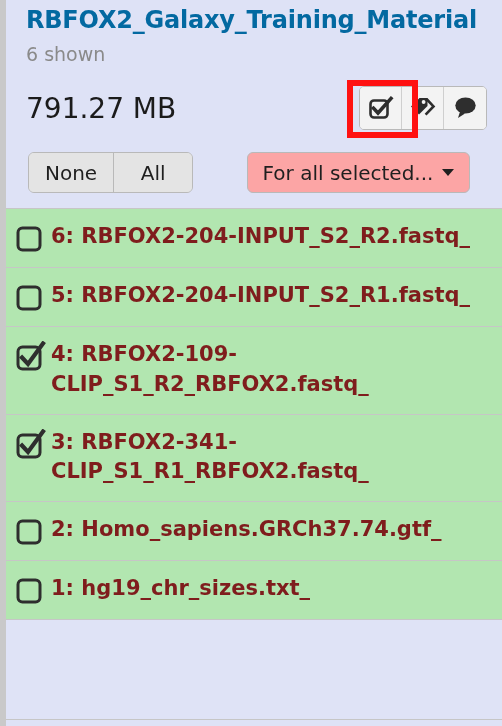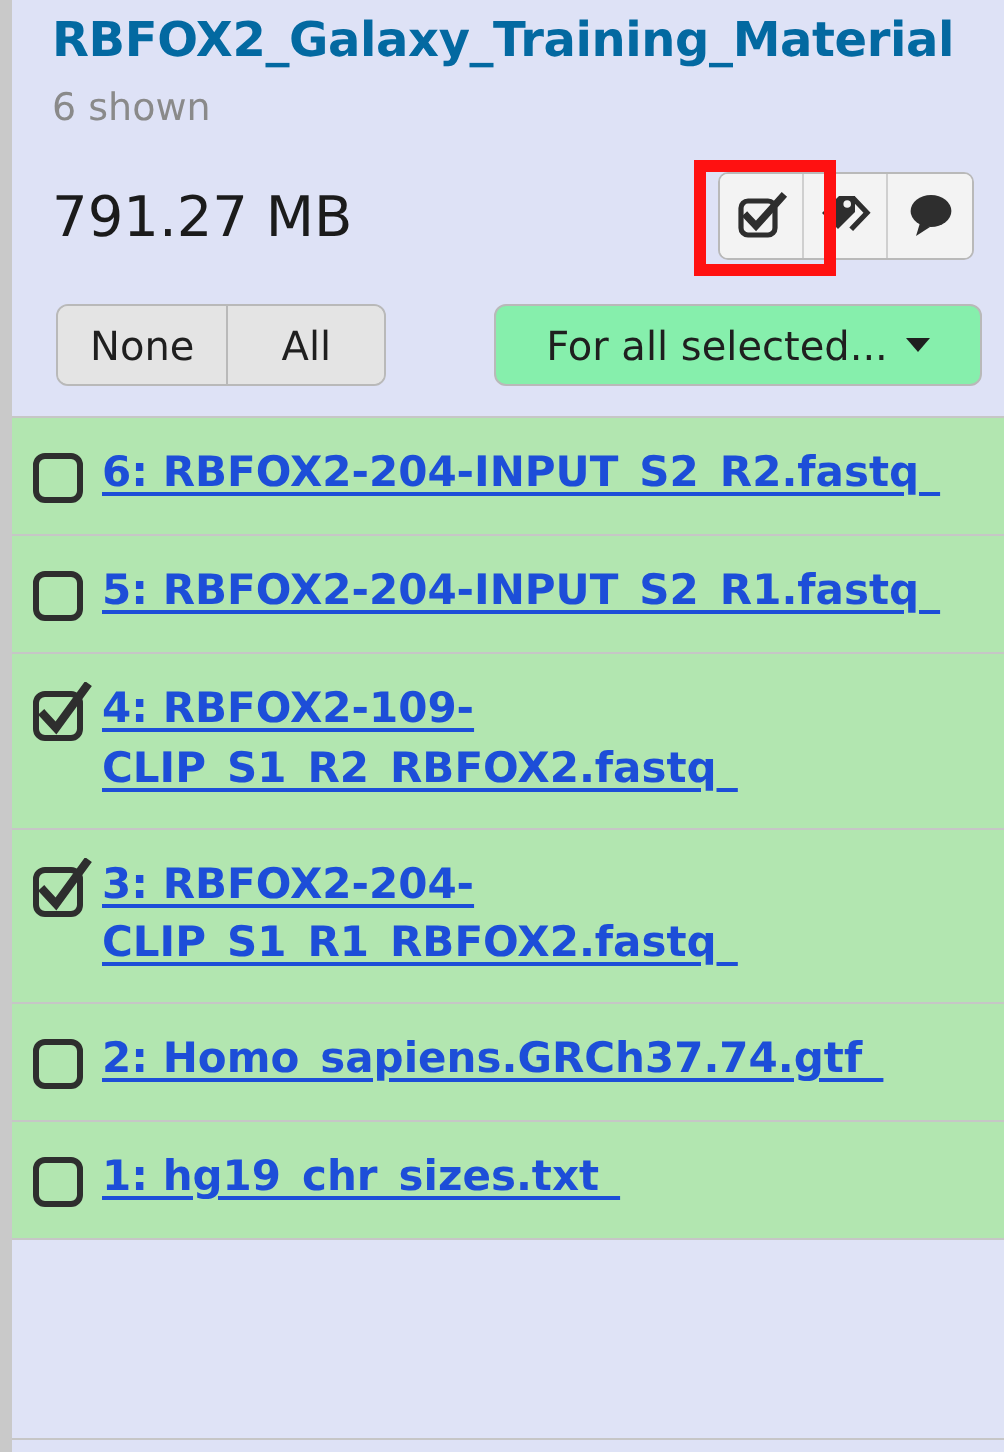--- a/index.html
+++ b/index.html
@@ -128,25 +128,25 @@
     border-right: 1px solid #b9b9b9;
     box-sizing: border-box;
     cursor: pointer;
     white-space: nowrap;
   }
   .select-btn:last-child { border-right: none; }
 
   #for-all-selected {
     position: absolute;
     left: 241px; top: 152px;
-    width: 244px;
+    width: 223px;
     height: 41px;
     border: 1px solid #b9b9b9;
     border-radius: 6px;
-    background: #86efac;
+    background: #fca5a5;
     display: flex;
     align-items: center;
     justify-content: center;
     font-size: 20px;
     color: #1f1f1f;
     box-sizing: border-box;
     cursor: pointer;
     white-space: nowrap;
   }
   #for-all-selected .caret {
@@ -182,23 +182,22 @@
     height: 30px;
     margin-right: 5px;
     position: relative;
     cursor: pointer;
   }
   .item-checkbox svg { display: block; }
   .item-title {
     flex: 1 1 auto;
     font-size: 21px;
     font-weight: bold;
-    color: #1d4ed8;
+    color: #7f1d1d;
     line-height: 1.42;
-    text-decoration: underline;
     text-underline-offset: 3px;
     word-break: break-word;
     cursor: pointer;
     margin-top: -1px;
   }
 
   
   #list-footer {
     position: absolute;
     left: 6px;
@@ -297,21 +296,21 @@
         </div>
         <div class="item-title">4: RBFOX2-109-CLIP_S1_R2_RBFOX2.fastq_</div>
       </div>
       <div class="dataset-item">
         <div class="item-checkbox">
           <svg width="30" height="30" viewBox="0 0 30 30">
             <rect x="2" y="6" width="22" height="22" rx="4.5" ry="4.5" fill="none" stroke="#2e2e2e" stroke-width="3"></rect>
             <path d="M6 16.5 L12 23 L27 2.5" fill="none" stroke="#2e2e2e" stroke-width="4.2" stroke-linecap="square"></path>
           </svg>
         </div>
-        <div class="item-title">3: RBFOX2-204-CLIP_S1_R1_RBFOX2.fastq_</div>
+        <div class="item-title">3: RBFOX2-341-CLIP_S1_R1_RBFOX2.fastq_</div>
       </div>
       <div class="dataset-item">
         <div class="item-checkbox">
           <svg width="30" height="30" viewBox="0 0 30 30">
             <rect x="2" y="5" width="22" height="22" rx="4.5" ry="4.5" fill="none" stroke="#2e2e2e" stroke-width="3"></rect>
           </svg>
         </div>
         <div class="item-title">2: Homo_sapiens.GRCh37.74.gtf_</div>
       </div>
       <div class="dataset-item">

